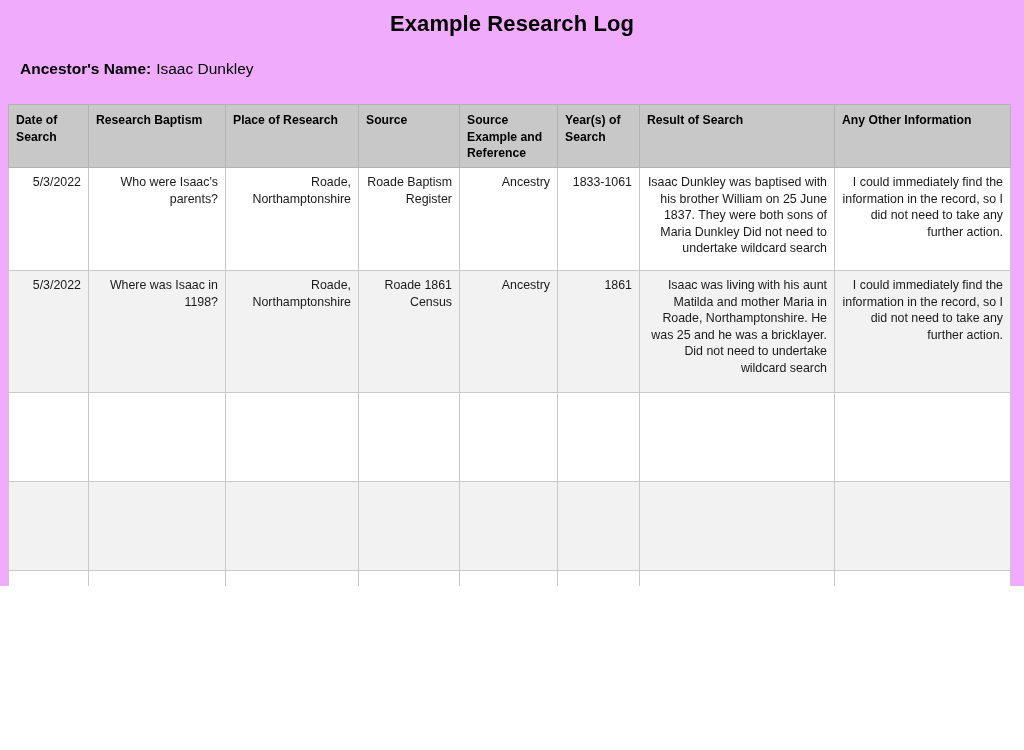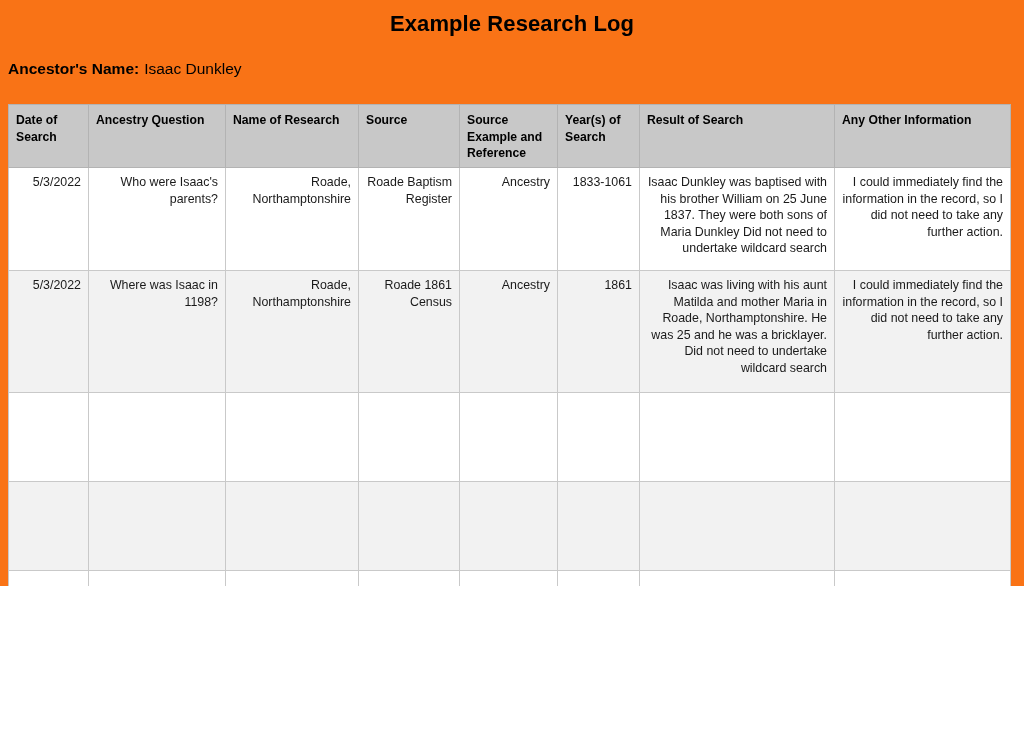--- a/index.html
+++ b/index.html
@@ -11,38 +11,38 @@
     height: 750px;
     background: #ffffff;
     font-family: "Liberation Sans", sans-serif;
     -webkit-font-smoothing: antialiased;
   }
 
   .page {
     position: relative;
     width: 1024px;
     height: 586px;
-    background: #f97316;
+    background: #f0abfc;
     overflow: hidden;
   }
 
   .doc-title {
     text-align: center;
     font-size: 22px;
     font-weight: bold;
     color: #000000;
     letter-spacing: 0.1px;
     margin: 0;
     padding-top: 11px;
     line-height: 1.2;
   }
 
   .ancestor-line {
     margin: 0;
-    padding-left: 8px;
+    padding-left: 20px;
     padding-top: 23px;
     font-size: 15.5px;
     color: #000000;
     white-space: nowrap;
   }
   .ancestor-label {
     font-weight: bold;
   }
   .ancestor-value {
     font-weight: normal;
@@ -123,22 +123,22 @@
           <col class="c3">
           <col class="c4">
         <col class="c5">
           <col class="c6">
           <col class="c7">
           <col class="c8">
       </colgroup>
       <thead>
         <tr>
           <th>Date of Search</th>
-          <th>Ancestry Question</th>
-          <th>Name of Research</th>
+          <th>Research Baptism</th>
+          <th>Place of Research</th>
           <th>Source</th>
           <th>Source Example and Reference</th>
           <th>Year(s) of Search</th>
           <th>Result of Search</th>
           <th>Any Other Information</th>
         </tr>
       </thead>
       <tbody>
 
         <tr class="row-white data-row-1">

